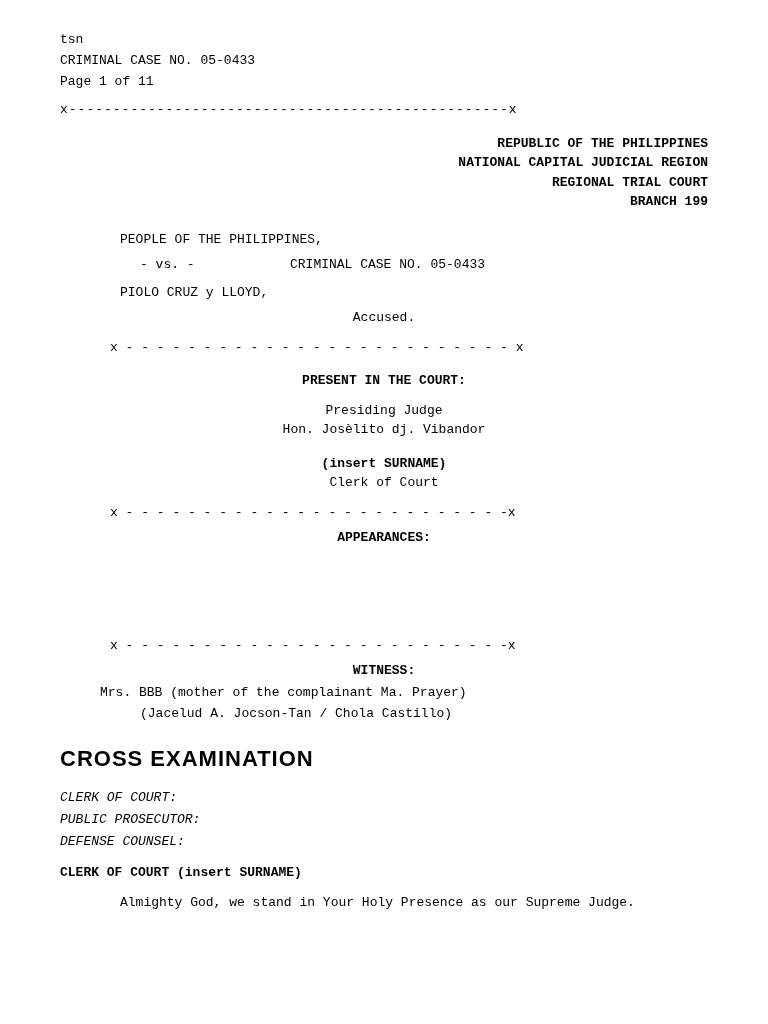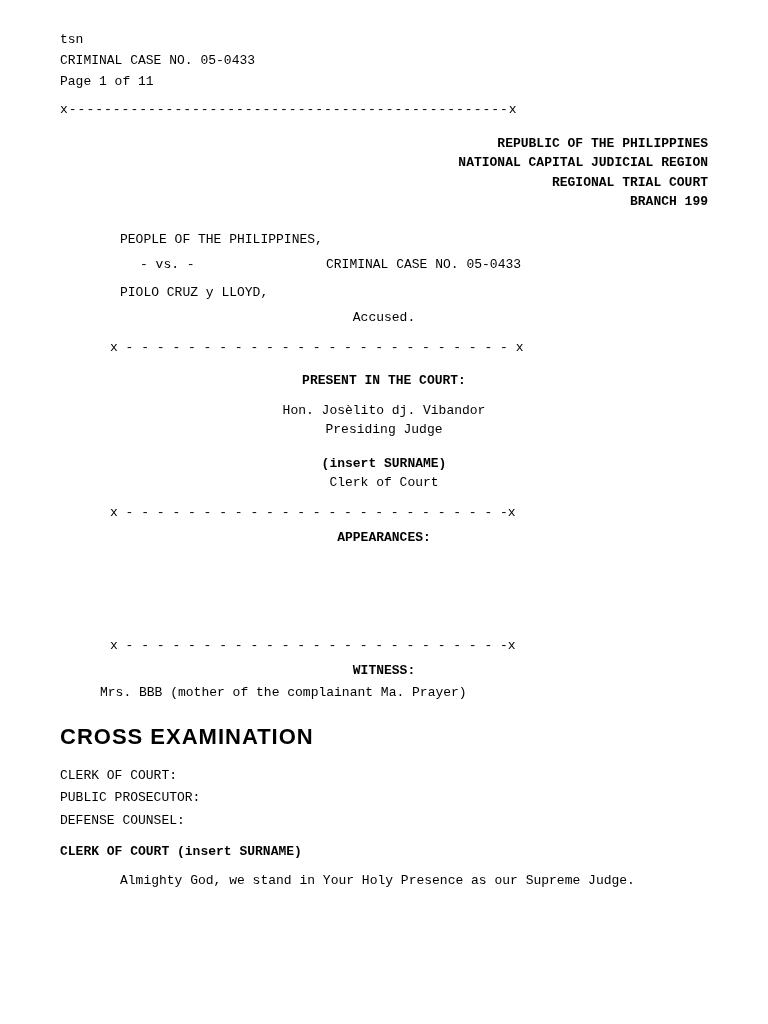--- a/index.html
+++ b/index.html
@@ -33,21 +33,20 @@
     .center-block .bold {
       font-weight: bold;
     }
     .party-section {
       margin: 18px 0 0 60px;
     }
     .vs-line {
       display: flex;
       margin: 6px 0 6px 80px;
       align-items: baseline;
-      gap: 36px;
     }
     .vs-label {
       min-width: 110px;
     }
     .case-no-inline {
       margin-left: 40px;
     }
     .accused-name {
       margin: 8px 0 0 60px;
     }
@@ -100,20 +99,21 @@
     .cross-exam-heading {
       font-size: 22px;
       font-weight: bold;
       font-family: Arial, sans-serif;
       margin: 18px 0 12px 0;
       letter-spacing: 1px;
     }
     .roles-section {
       margin: 8px 0 10px 0;
       line-height: 1.7;
+      font-style: italic;
     }
     .clerk-statement {
       margin-top: 10px;
     }
     .clerk-statement .bold {
       font-weight: bold;
     }
     .indent-block {
       margin-left: 60px;
       margin-top: 4px;
@@ -153,40 +153,41 @@
 <div class="accused-label">
   <span>Accused.</span>
 </div>
 
 <div class="dashed-separator">x - - - - - - - - - - - - - - - - - - - - - - - - - x</div>
 
 <div class="present-section">
   <div class="bold">PRESENT IN THE COURT:</div>
 </div>
 <div class="judge-block">
+  <div>Presiding Judge</div>
   <div>Hon.  Josèlito dj. Vibandor</div>
-  <div>Presiding Judge</div>
 </div>
 
 <div class="clerk-block">
   <div class="bold">(insert SURNAME)</div>
   <div>Clerk of Court</div>
 </div>
 
 <div class="dashed-separator">x - - - - - - - - - - - - - - - - - - - - - - - - -x</div>
 <div class="appearances-section">
   <span class="bold">APPEARANCES:</span>
 </div>
 
 <div style="height: 60px;"></div>
 
 <div class="witness-section">
   <div class="dashed-separator">x - - - - - - - - - - - - - - - - - - - - - - - - -x</div>
   <div class="witness-label">WITNESS:</div>
   <div class="witness-name">Mrs. BBB (mother of the complainant Ma. Prayer)</div>
+  <div class="witness-name" style="padding-left:80px;">(Jacelud A. Jocson-Tan / Chola Castillo)</div>
 </div>
 
 <div class="cross-exam-heading">CROSS EXAMINATION</div>
 
 <div class="roles-section">
   <div>CLERK OF COURT:</div>
   <div>PUBLIC PROSECUTOR:</div>
   <div>DEFENSE COUNSEL:</div>
 </div>
 

